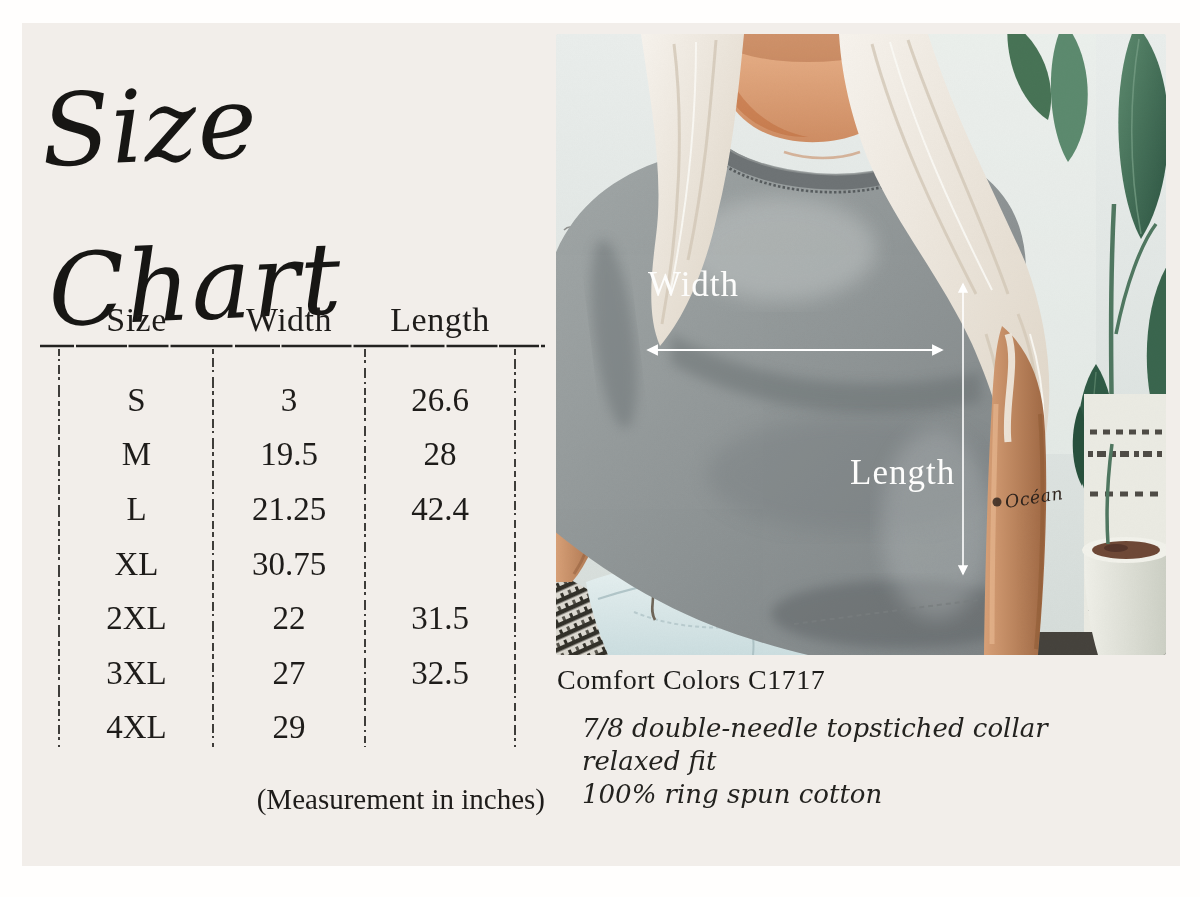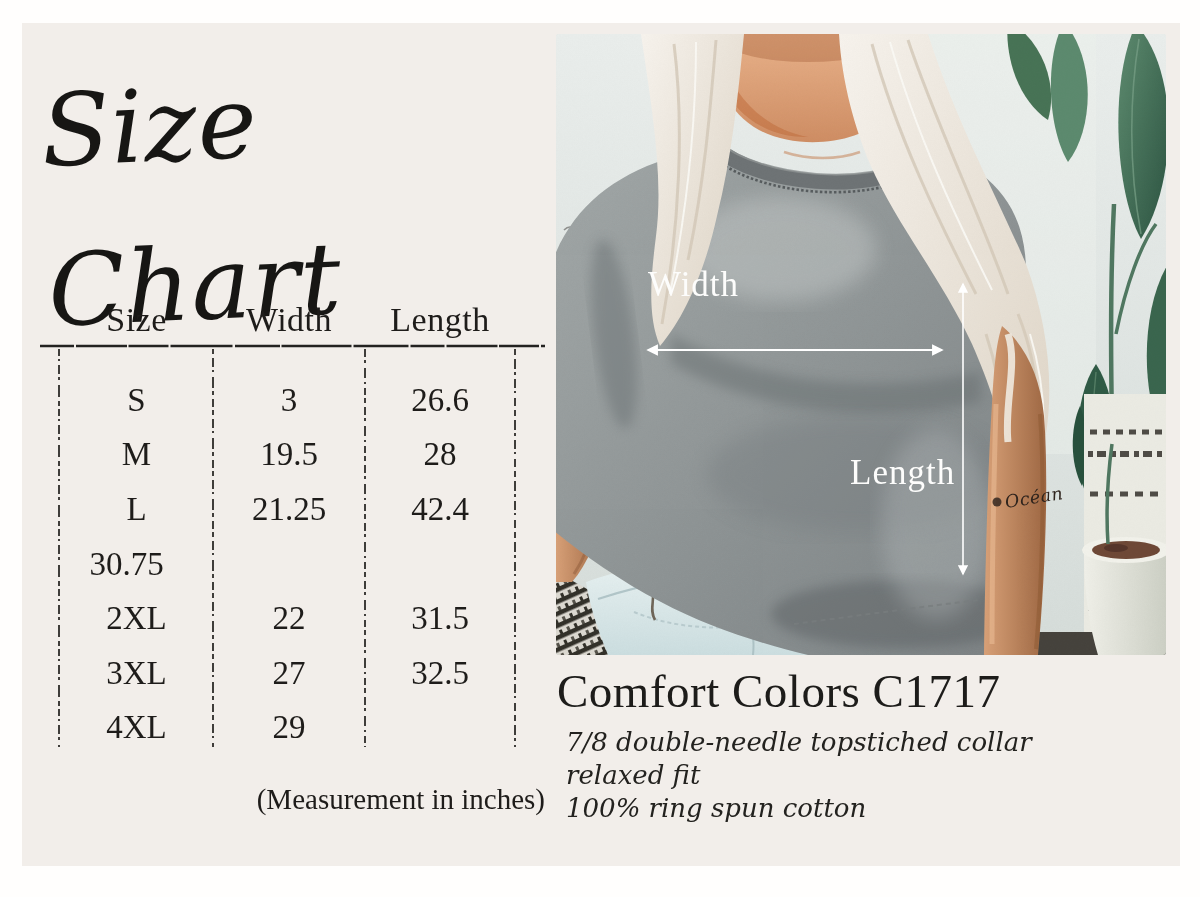--- a/index.html
+++ b/index.html
@@ -26,22 +26,22 @@
   .tcell{display:flex;align-items:center;justify-content:center;font-size:33px;}
   .tcell.c-size{padding-left:20px;}
   .note{position:absolute;left:0;top:488px;width:505px;text-align:right;font-size:29px;}
 
   
   #photo{position:absolute;left:556px;top:34px;width:610px;height:621px;
          border-radius:3px;overflow:hidden;background:#dfe5e2;}
 
   
   #product-info{position:absolute;left:557px;top:664px;width:612px;}
-  .product-name{font-size:47px;letter-spacing:.5px;color:#1d1c1a;margin:0 0 8px 0;font-weight:500;}
-  .features{list-style:none;margin:0;padding:0 0 0 9px;
+  .product-name{font-size:28px;letter-spacing:.5px;color:#1d1c1a;margin:0 0 8px 0;font-weight:500;}
+  .features{list-style:none;margin:16px;padding:0 0 0 9px;
             font-family:"DejaVu Serif", serif;font-style:italic;font-size:26px;
             line-height:1.26;color:#23221f;}
 </style>
 </head>
 <body>
 
 <div id="canvas">
   <div id="mat"></div>
 
   <div class="script-title">Size Chart</div>
@@ -77,20 +77,21 @@
           <div class="tcell c-length">28</div>
           <div></div>
         </div>
         <div class="trow">
           <div class="tcell c-size">L</div>
           <div class="tcell c-width">21.25</div>
           <div class="tcell c-length">42.4</div>
           <div></div>
         </div>
         <div class="trow">
+          <div class="tcell c-size">XL</div>
           <div class="tcell c-length">30.75</div>
           <div></div>
         </div>
         <div class="trow">
           <div class="tcell c-size">2XL</div>
           <div class="tcell c-width">22</div>
           <div class="tcell c-length">31.5</div>
           <div></div>
         </div>
         <div class="trow">

